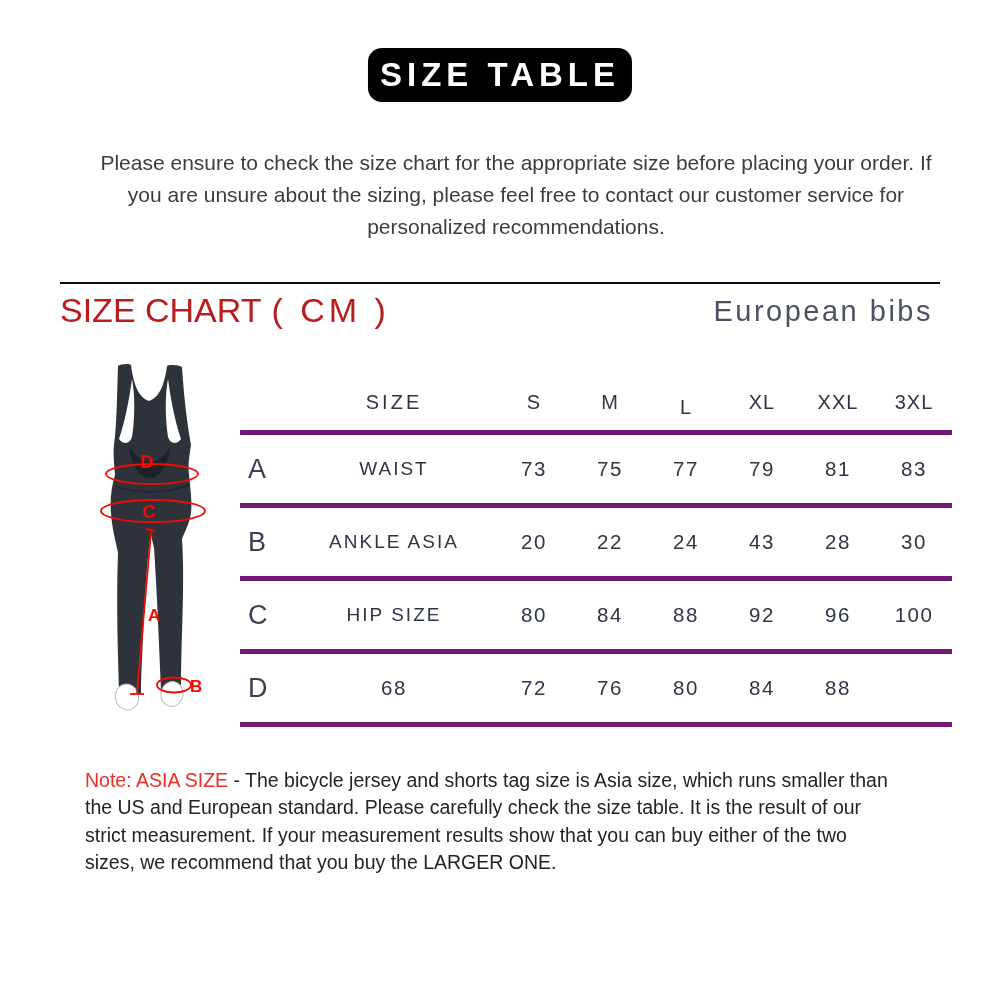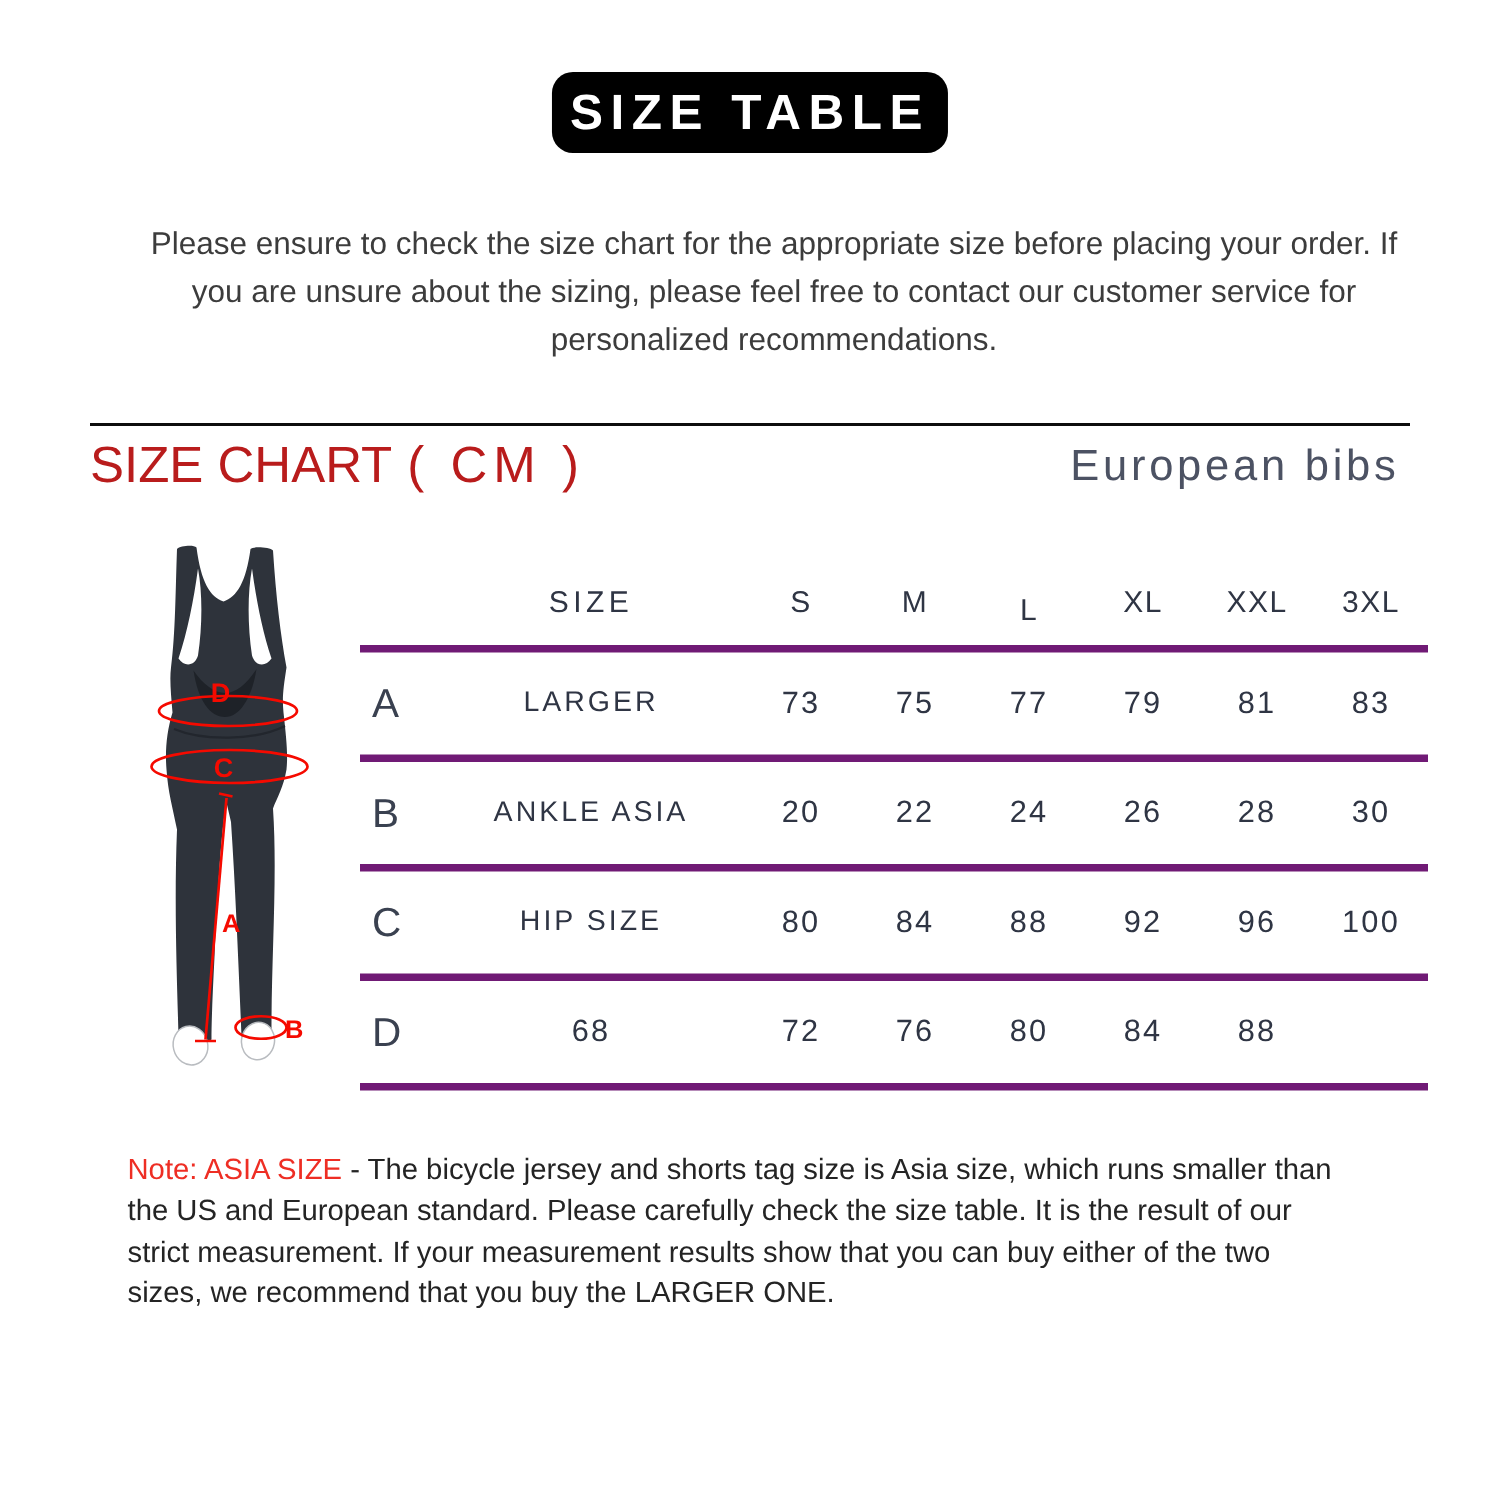--- a/index.html
+++ b/index.html
@@ -132,35 +132,35 @@
       <div class="cell label">SIZE</div>
       <div class="cell val">S</div>
       <div class="cell val">M</div>
       <div class="cell val dip">L</div>
       <div class="cell val">XL</div>
       <div class="cell val">XXL</div>
       <div class="cell val">3XL</div>
     </div>
     <div class="trow body">
       <div class="cell letter">A</div>
-      <div class="cell label">LARGER</div>
+      <div class="cell label">WAIST</div>
       <div class="cell val">73</div>
       <div class="cell val">75</div>
       <div class="cell val">77</div>
       <div class="cell val">79</div>
       <div class="cell val">81</div>
       <div class="cell val">83</div>
     </div>
     <div class="trow body">
       <div class="cell letter">B</div>
       <div class="cell label">ANKLE ASIA</div>
       <div class="cell val">20</div>
       <div class="cell val">22</div>
       <div class="cell val">24</div>
-      <div class="cell val">26</div>
+      <div class="cell val">43</div>
       <div class="cell val">28</div>
       <div class="cell val">30</div>
     </div>
     <div class="trow body">
       <div class="cell letter">C</div>
       <div class="cell label">HIP SIZE</div>
       <div class="cell val">80</div>
       <div class="cell val">84</div>
       <div class="cell val">88</div>
       <div class="cell val">92</div>

